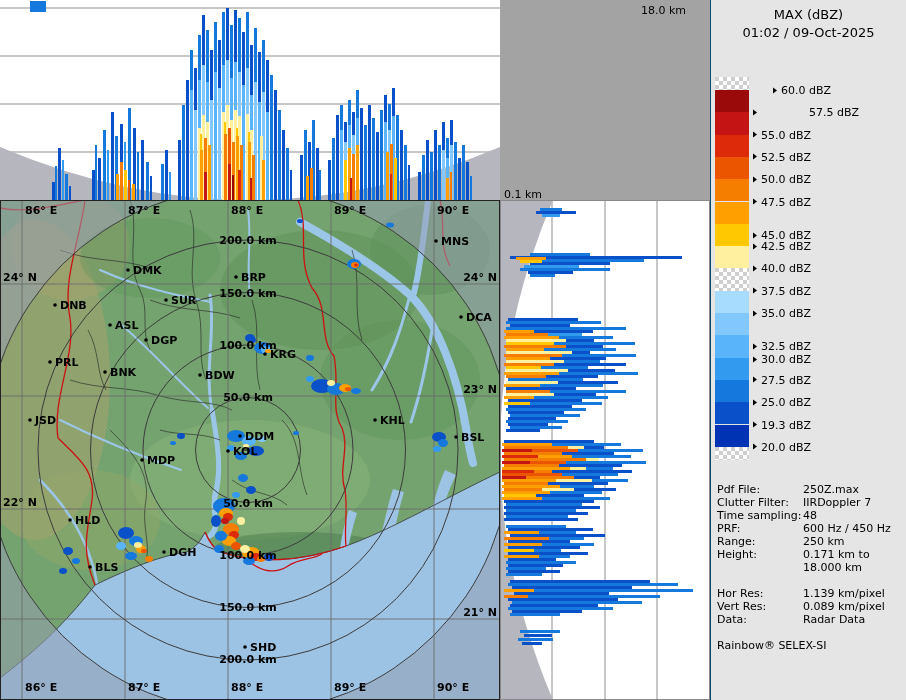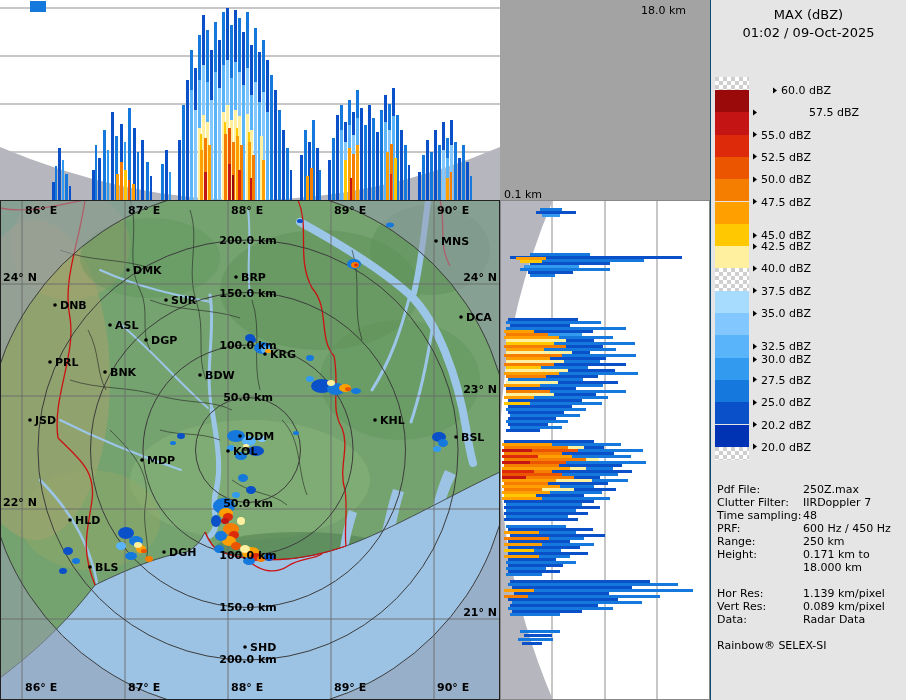--- a/index.html
+++ b/index.html
@@ -702,21 +702,21 @@
         <div class="slabel" style="top: 379.9px;">
           <i class="tick"></i>
           <span>27.5 dBZ</span>
         </div>
         <div class="slabel" style="top: 402.2px;">
           <i class="tick"></i>
           <span>25.0 dBZ</span>
         </div>
         <div class="slabel" style="top: 424.5px;">
           <i class="tick"></i>
-          <span>20.2 dBZ</span>
+          <span>19.3 dBZ</span>
         </div>
         <div class="slabel" style="top: 446.8px; justify-content: space-between;">
           <i class="tick"></i>
           <span>20.0 dBZ</span>
         </div>
       </div>
     <div id="info">
         <div class="irow">
           <span class="ikey">Pdf File:</span>
           <span class="ival">250Z.max</span>

